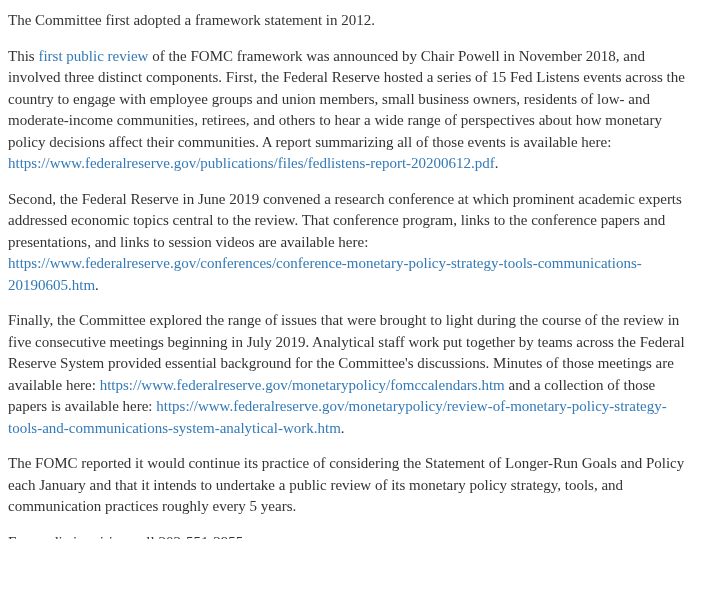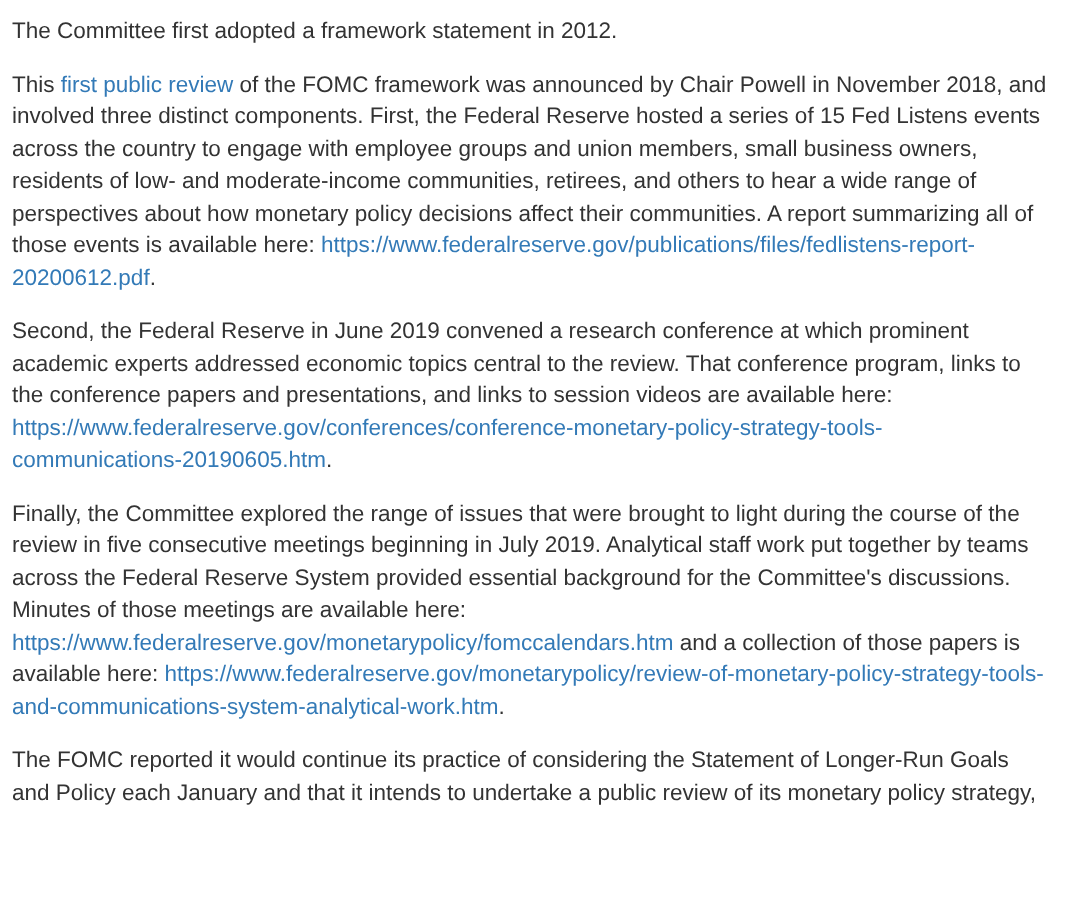--- a/index.html
+++ b/index.html
@@ -5,21 +5,21 @@
   html, body {
     margin: 0;
     padding: 0;
     background: #ffffff;
   }
   .page {
     box-sizing: border-box;
     width: 720px;
     height: 539px;
     padding: 10px 22px 0 8px;
-    font-family: Liberation Sans, sans-serif;
+    font-family: Liberation Serif, serif;
     font-size: 15px;
     line-height: 21.5px;
     color: #333333;
     overflow: hidden;
   }
   .page p {
     margin: 0 0 14px 0;
   }
   .page a {
     color: #337ab7;

